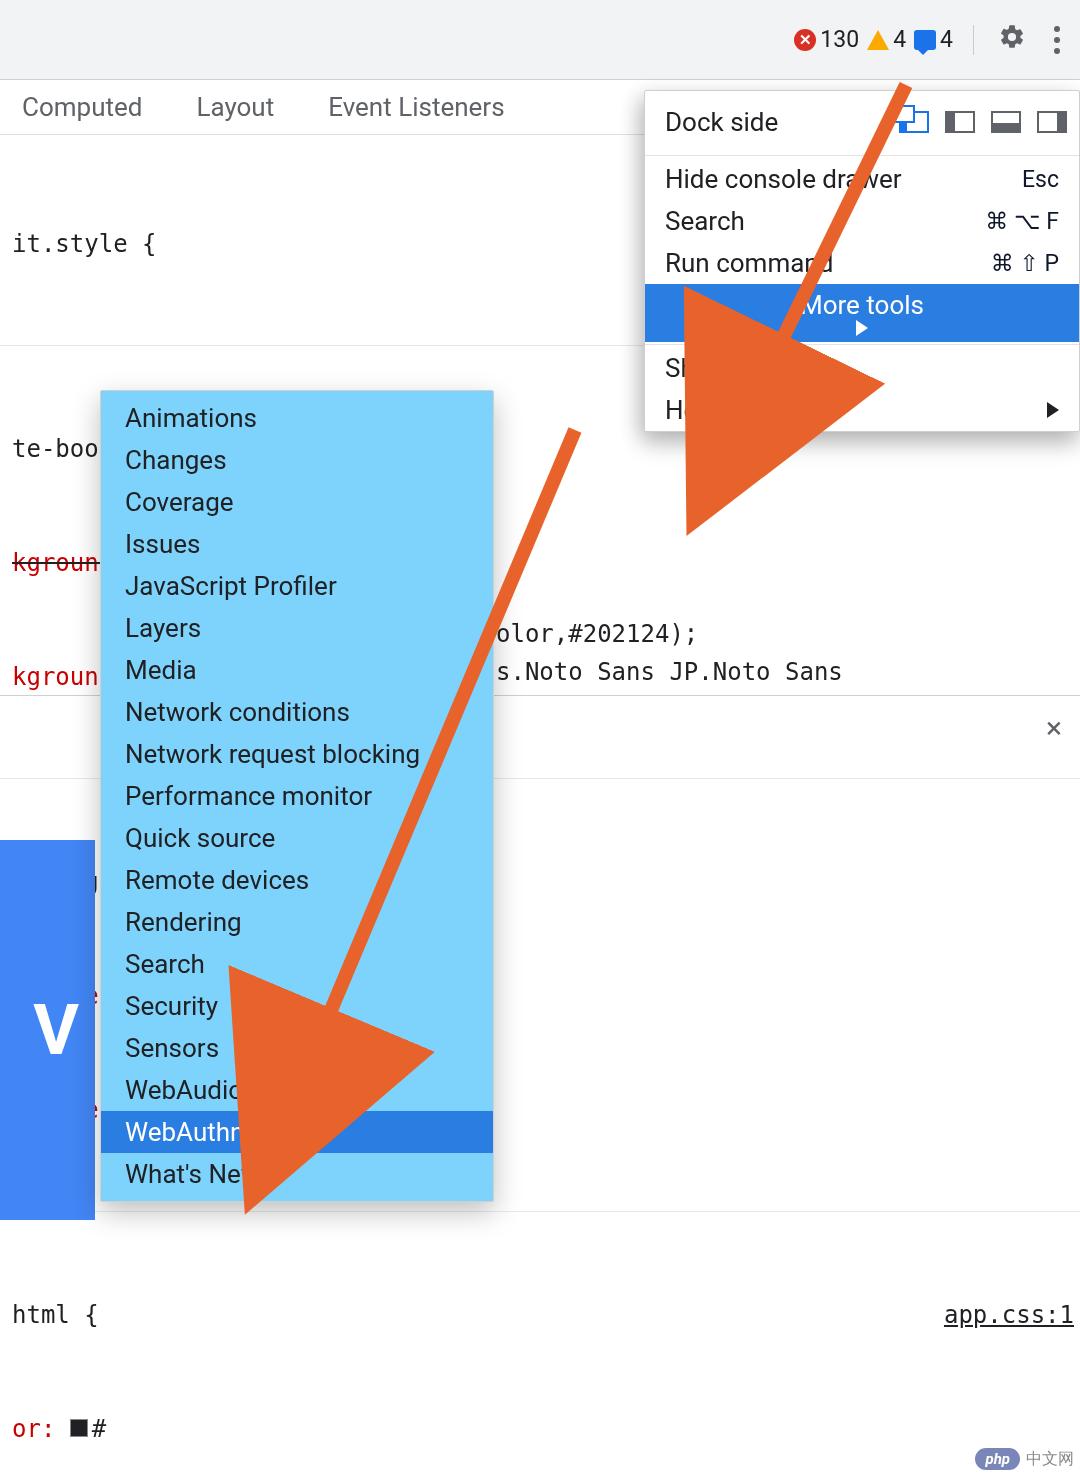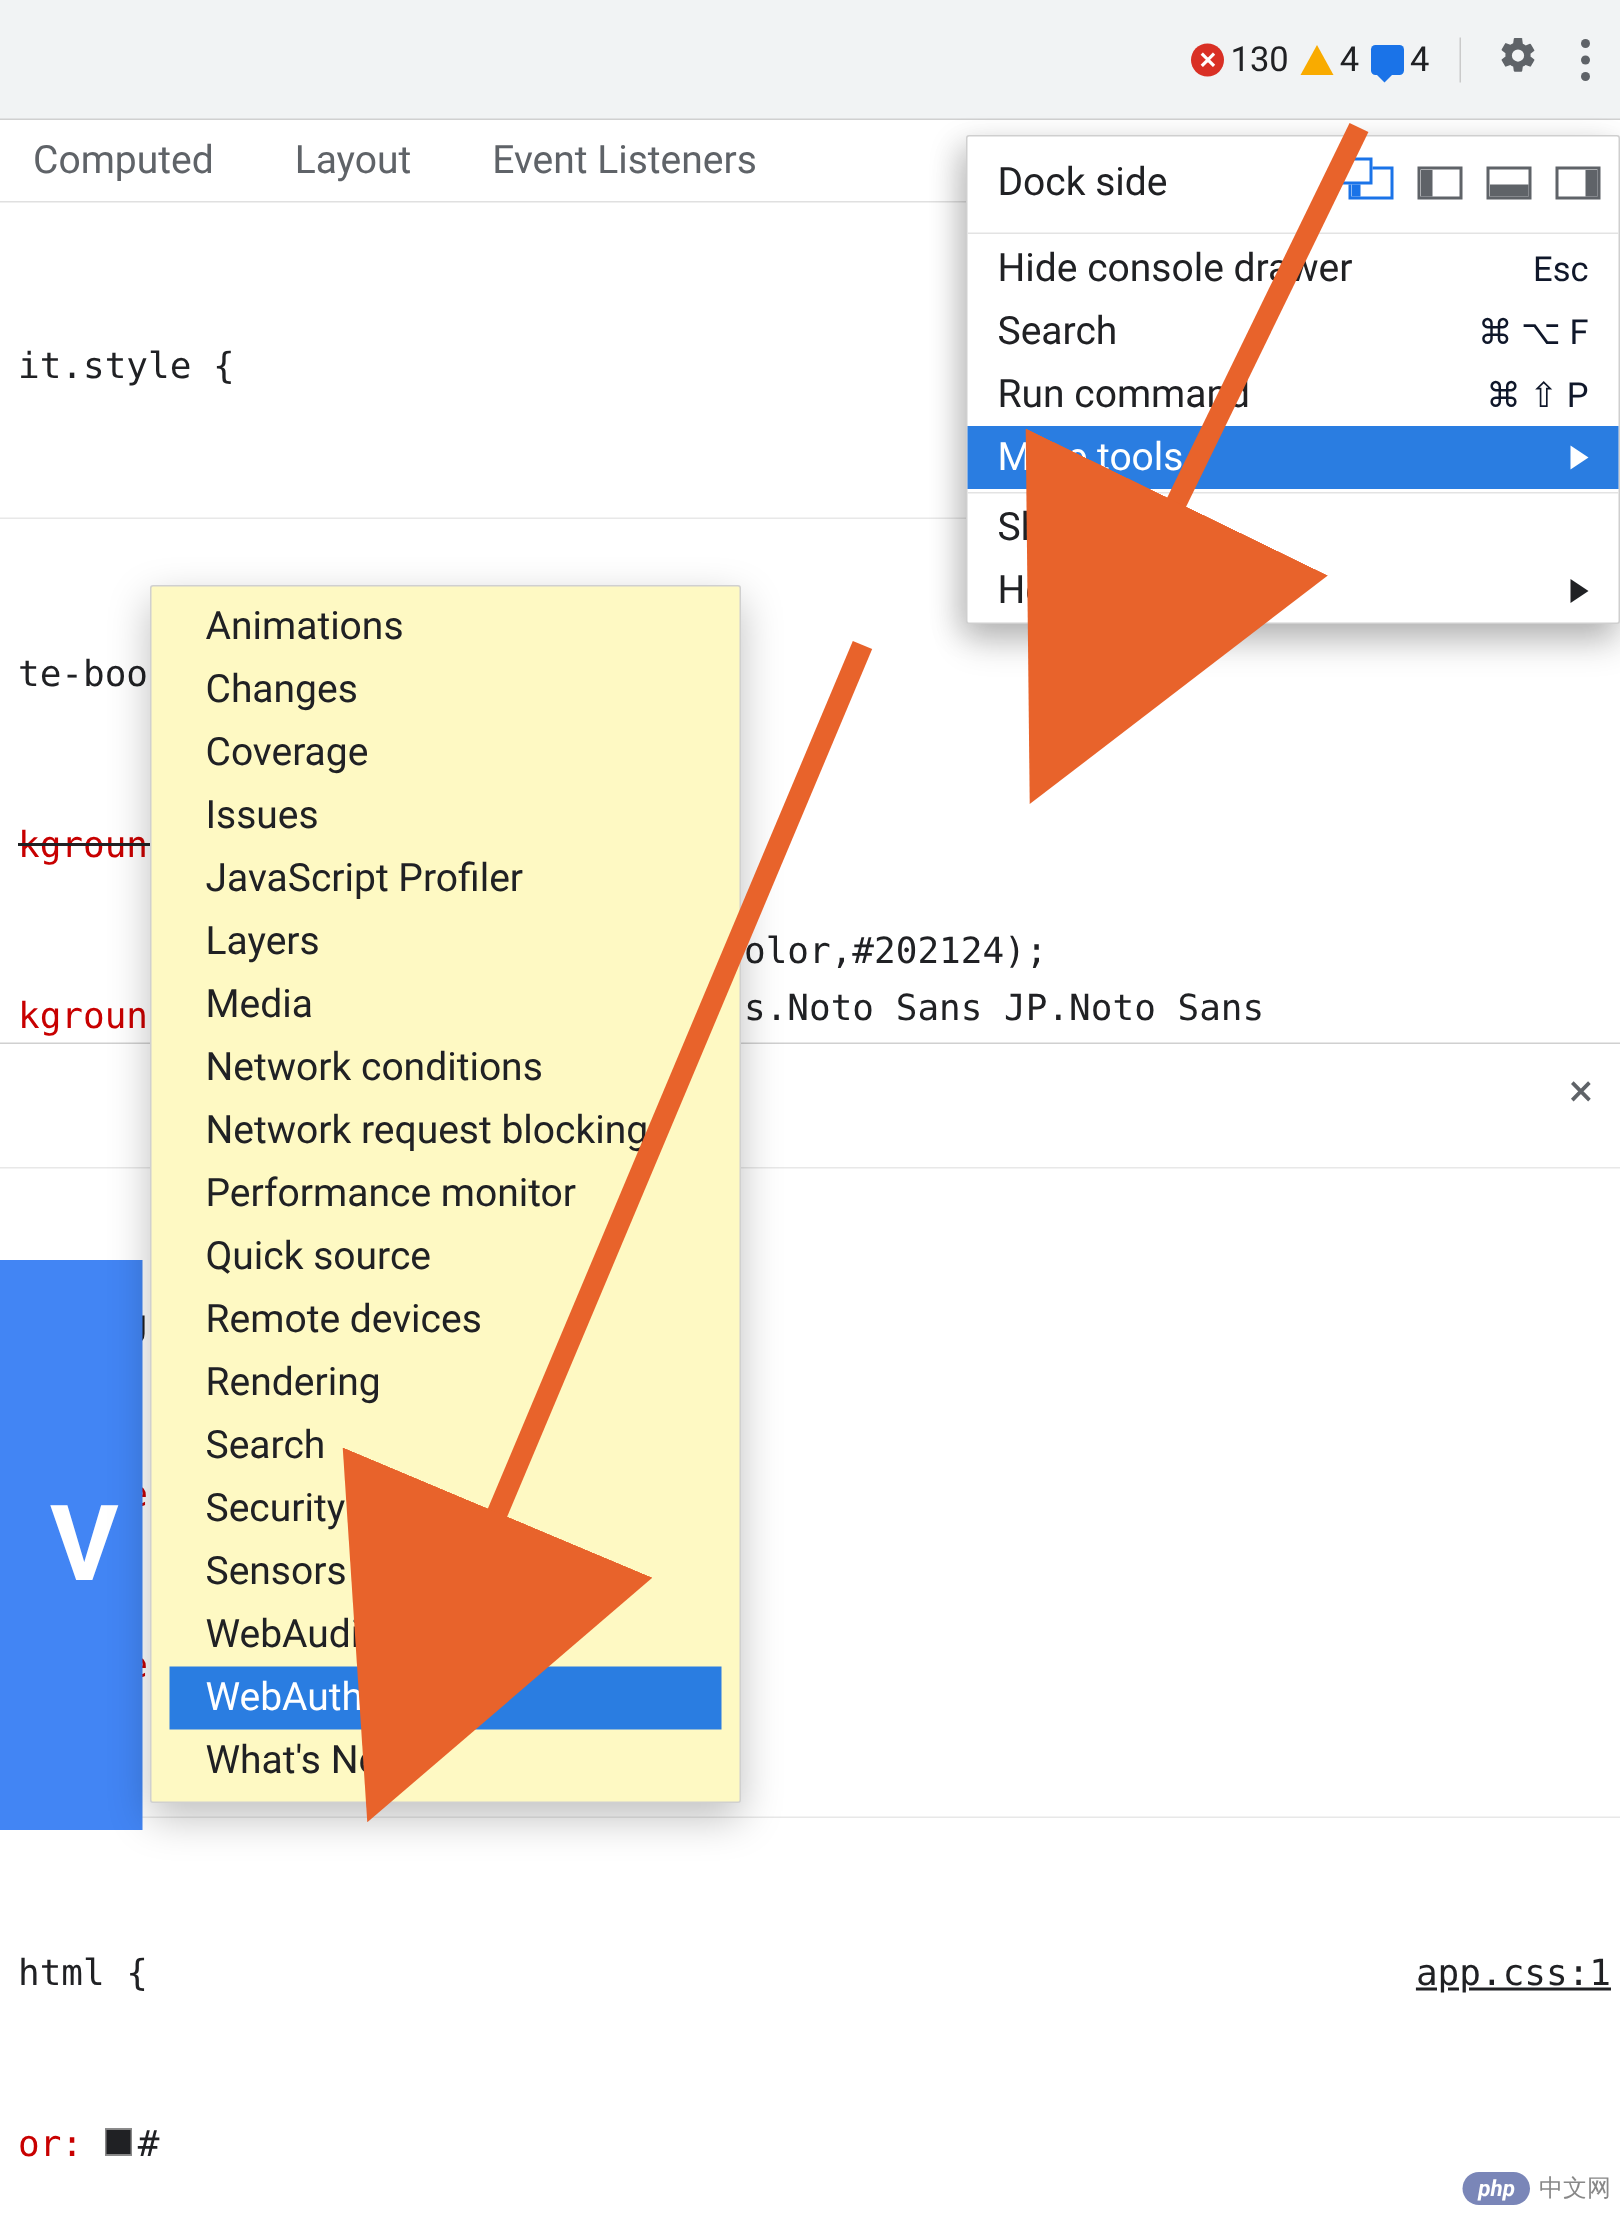--- a/index.html
+++ b/index.html
@@ -33,33 +33,33 @@
   .bottom-drawer .close { position:absolute; right:18px; top:14px; font-size:30px; color:#5f6368; cursor:pointer; }
 
   .blue-tile { position:absolute; left:0; top:840px; width:95px; height:380px; background:#4285f4; color:#fff; font-weight:700; font-size:70px; display:flex; align-items:center; justify-content:flex-end; padding-right:16px; overflow:hidden; }
   .blue-letter { font-family: inherit; }
 
   .main-menu { position:absolute; top:90px; right:0; width:436px; background:#fff; border:1px solid #cfcfcf; box-shadow:-6px 6px 20px rgba(0,0,0,.15), 0 12px 24px rgba(0,0,0,.2); border-radius:2px; font-size:26px; color:#202124; }
   .menu-row { display:flex; align-items:center; justify-content:space-between; padding:6px 20px; min-height:42px; }
   .menu-row.dock { padding:16px 12px 16px 20px; }
   .menu-row .shortcut { color:#0f172a; font-size:23px; }
   .menu-sep { height:1px; background:#e3e3e3; margin:2px 0; }
-  .menu-row.highlight { background:#2a7de1; color:#fff; }
+  .menu-row.highlight { background:#2a7de1; color:#fff;flex-direction:column; }
   .menu-row .arrow { width:0; height:0; border-top:8px solid transparent; border-bottom:8px solid transparent; border-left:12px solid currentColor; }
   .menu-row.highlight .arrow { border-left-color:#fff; }
   .dock-icons { display:flex; gap:16px; align-items:center; }
   .dock-icon { width:30px; height:22px; border:2px solid #5f6368; }
   .dock-icon.active { border-color:#1a73e8; box-shadow: inset 6px 0 0 #1a73e8; }
   .dock-icon.left { box-shadow: inset 8px 0 0 #5f6368; }
   .dock-icon.bottom { box-shadow: inset 0 -8px 0 #5f6368; }
   .dock-icon.right { box-shadow: inset -8px 0 0 #5f6368; }
   .dock-icon.popout { position:relative; }
   .dock-icon.popout::after { content:''; position:absolute; width:18px; height:14px; border:2px solid #1a73e8; top:-8px; left:-8px; background:#fff; }
 
-  .sub-menu { position:absolute; top:390px; left:100px; width:394px; background:#fef9c3; border:1px solid #d0d0d0; box-shadow:0 10px 28px rgba(0,0,0,.25); border-radius:2px; font-size:26px; color:#202124; padding:6px 12px; }
+  .sub-menu { position:absolute; top:390px; left:100px; width:394px; background:#7dd3fc; border:1px solid #d0d0d0; box-shadow:0 10px 28px rgba(0,0,0,.25); border-radius:2px; font-size:26px; color:#202124; padding:6px 0; }
   .sub-menu .item { padding:6px 24px; min-height:42px; display:flex; align-items:center; cursor:pointer; }
   .sub-menu .item.highlight { background:#2a7de1; color:#fff; }
 
   .arrow-annot { position:absolute; pointer-events:none; }
   .watermark { position:absolute; right:6px; bottom:6px; font-size:16px; color:#888; display:flex; align-items:center; gap:6px; }
   .php-badge { background:#7a86b8; color:#fff; font-weight:700; padding:2px 10px; border-radius:12px; font-style:italic; font-size:15px; }
 </style>
 </head>
 <body>
 

